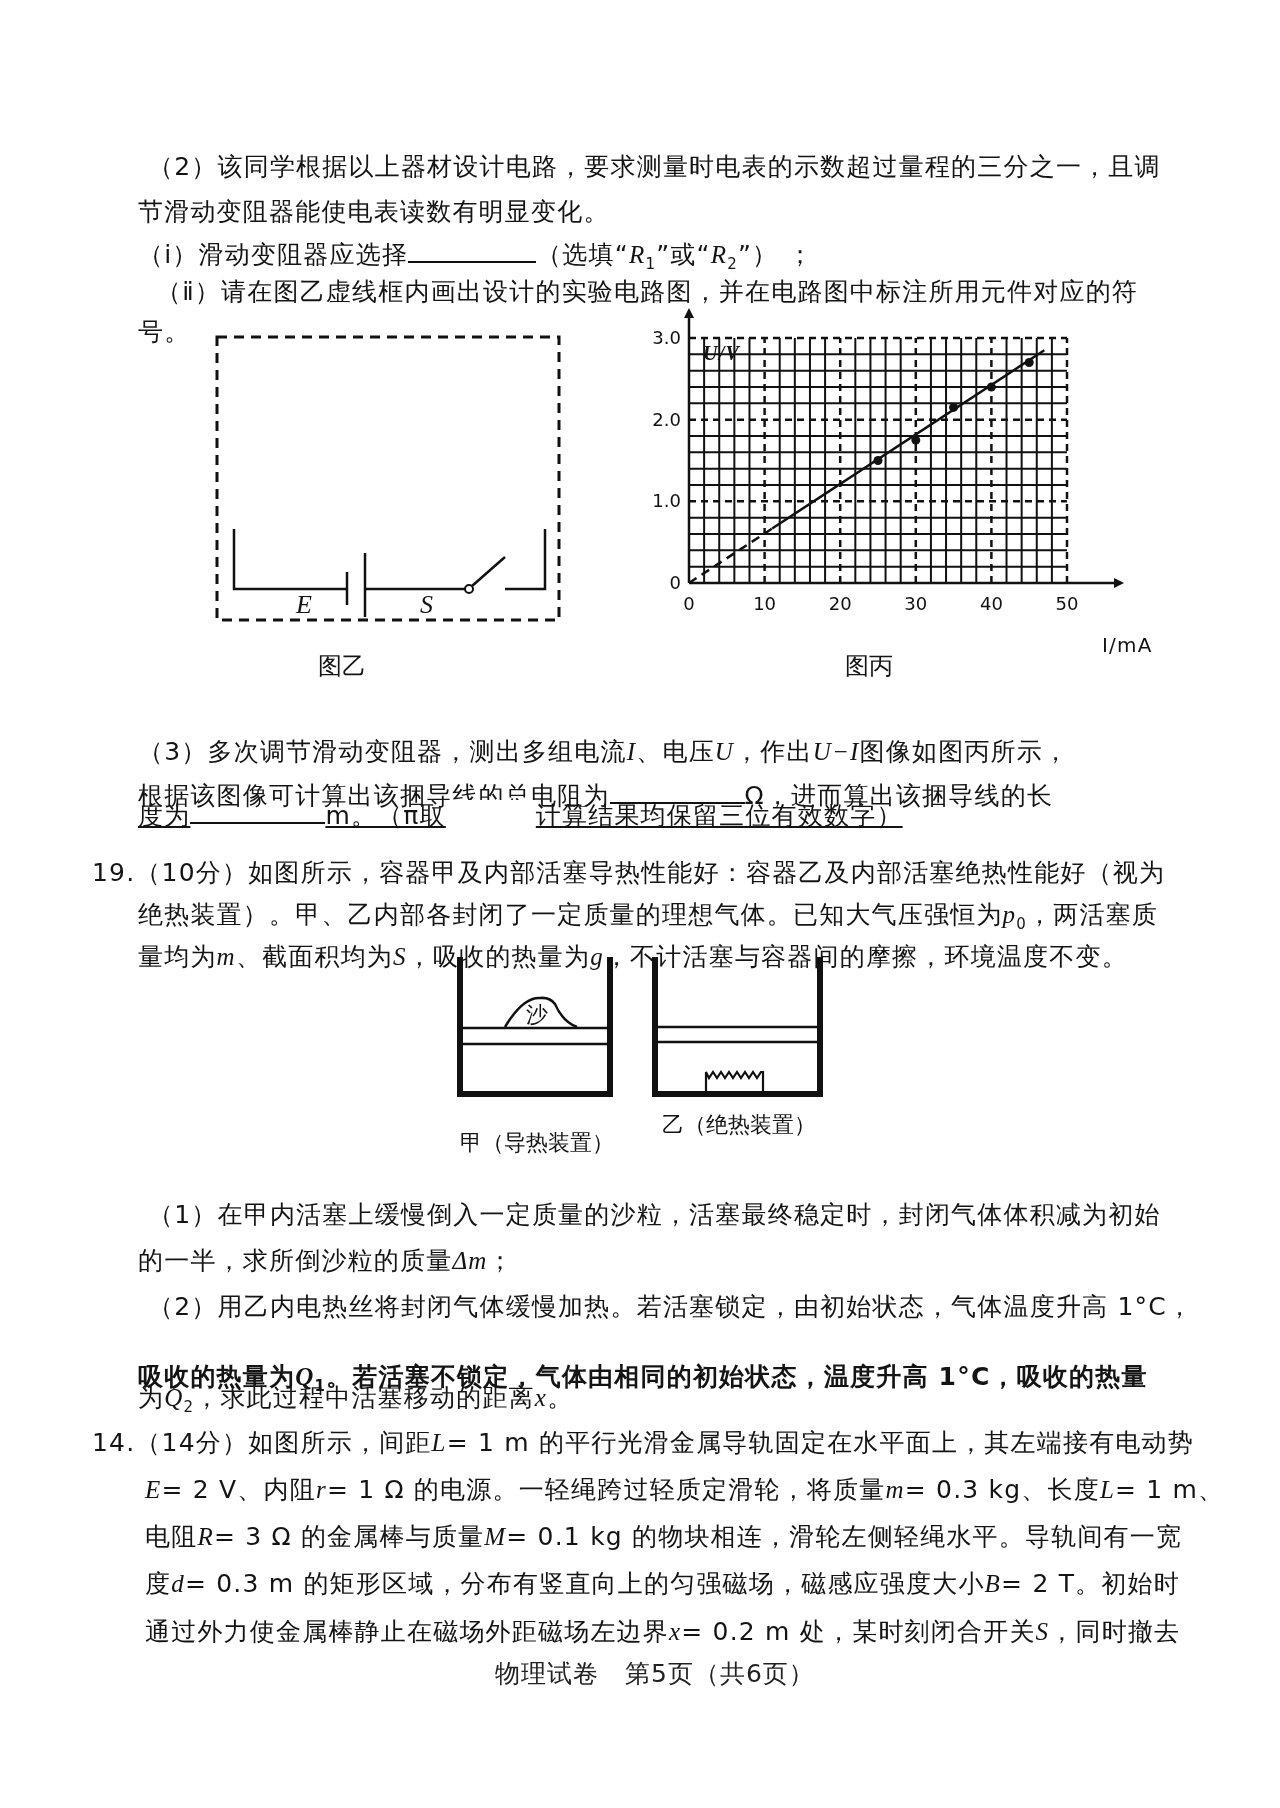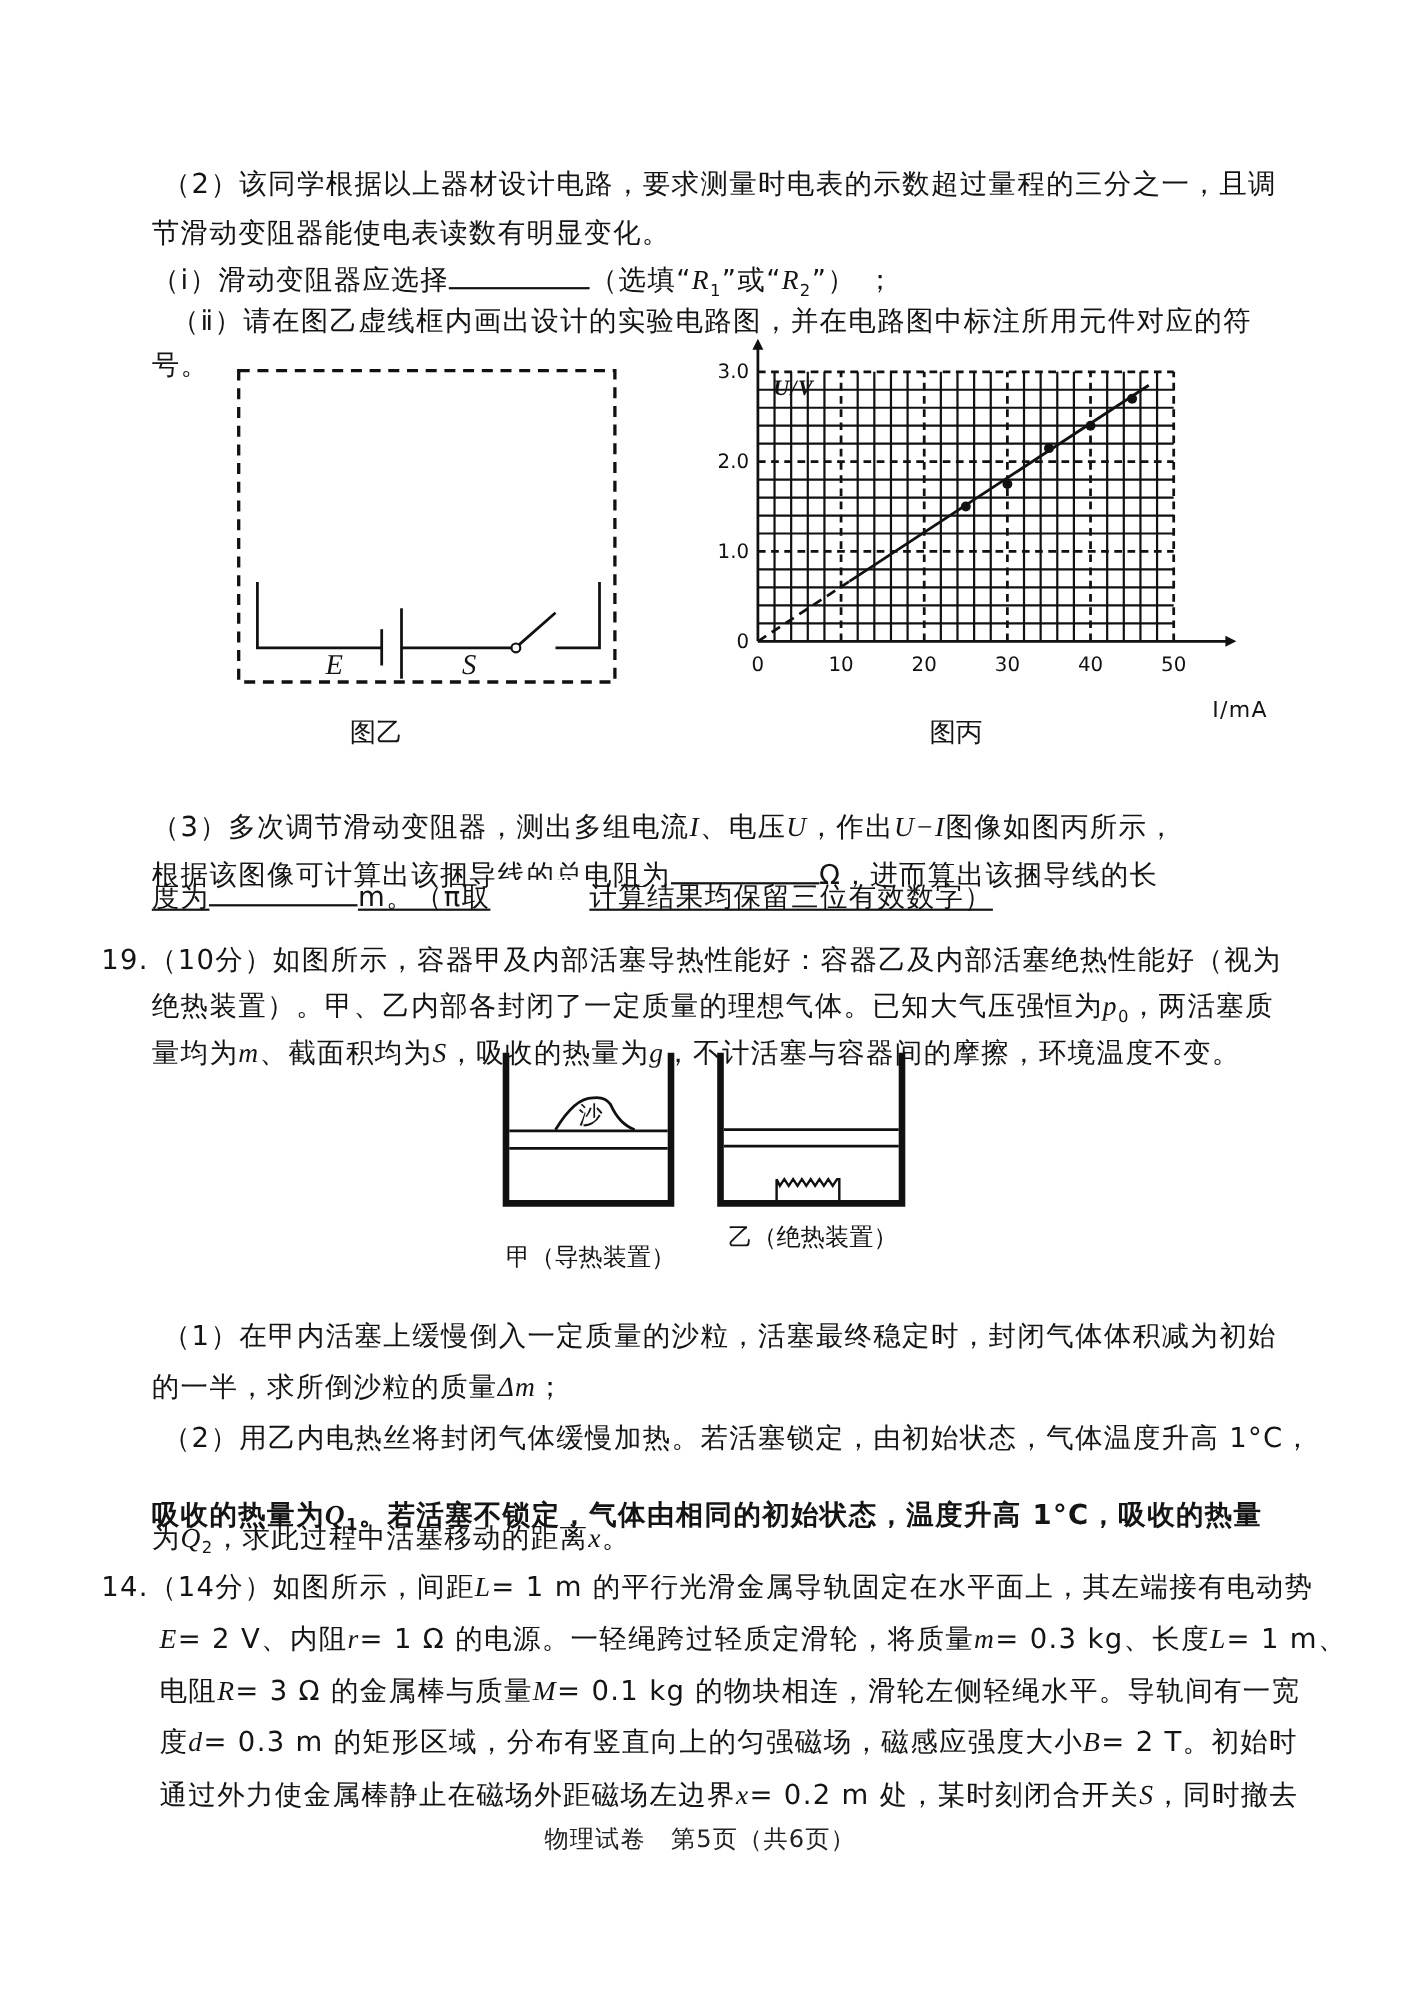--- a/index.html
+++ b/index.html
@@ -10,21 +10,21 @@
   }
   .line {
     position: absolute; font-size: 25px; line-height: 30px; white-space: nowrap;
     letter-spacing: 1.2px; color: #141414; margin-top: 40px;
   }
   .it { font-family: "Liberation Serif", "DejaVu Serif", serif; font-style: italic; }
   .blank { display: inline-block; border-bottom: 2px solid #111; height: 24px; vertical-align: baseline; }
   sub { font-size: 15px; }
   .cap { position: absolute; font-size: 24px; color: #141414; }
   svg { position: absolute; overflow: visible; }
-  .footer { position: absolute; font-size: 22px; color: #222; letter-spacing: 1px; }
+  .footer { position: absolute; font-size: 25px; color: #222; letter-spacing: 1px; }
   .mask { display:inline-block; width: 90px; height: 24px; background:#fff; }
 </style>
 </head>
 <body>
 
 <div class="line" style="left:148px; top:112px;">（2）该同学根据以上器材设计电路，要求测量时电表的示数超过量程的三分之一，且调</div>
 <div class="line" style="left:138px; top:157px;">节滑动变阻器能使电表读数有明显变化。</div>
 <div class="line" style="left:138px; top:197px;">
   <span>（ⅰ）滑动变阻器应选择</span><span class="blank" style="width:128px;"></span><span>（选填“</span><span class="it">R</span><sub>1</sub><span>”或“</span><span class="it">R</span><sub>2</sub><span>”）  ；</span>
 </div>

